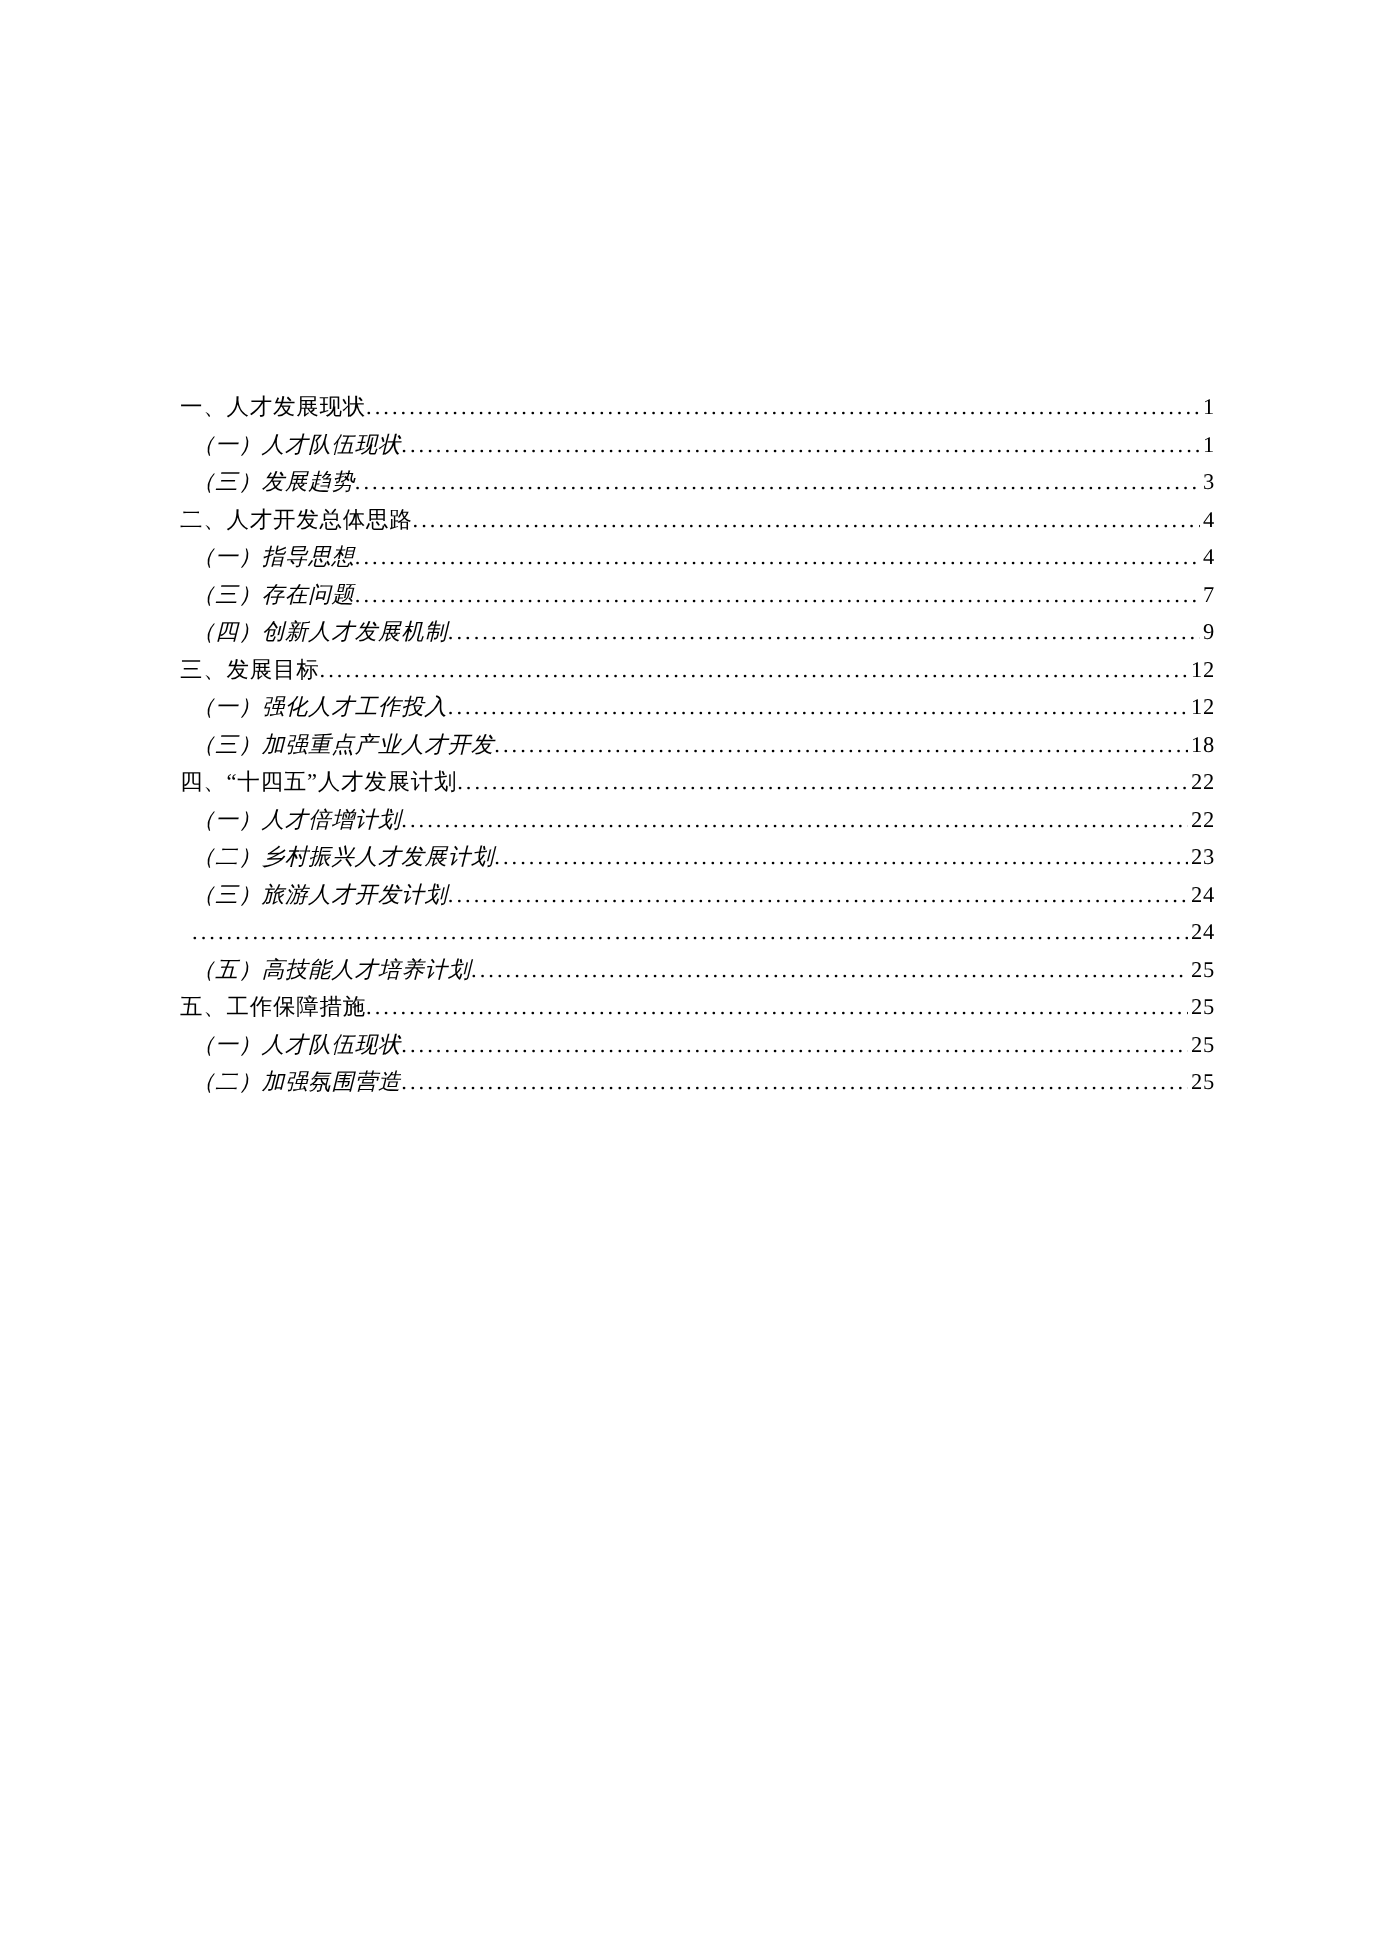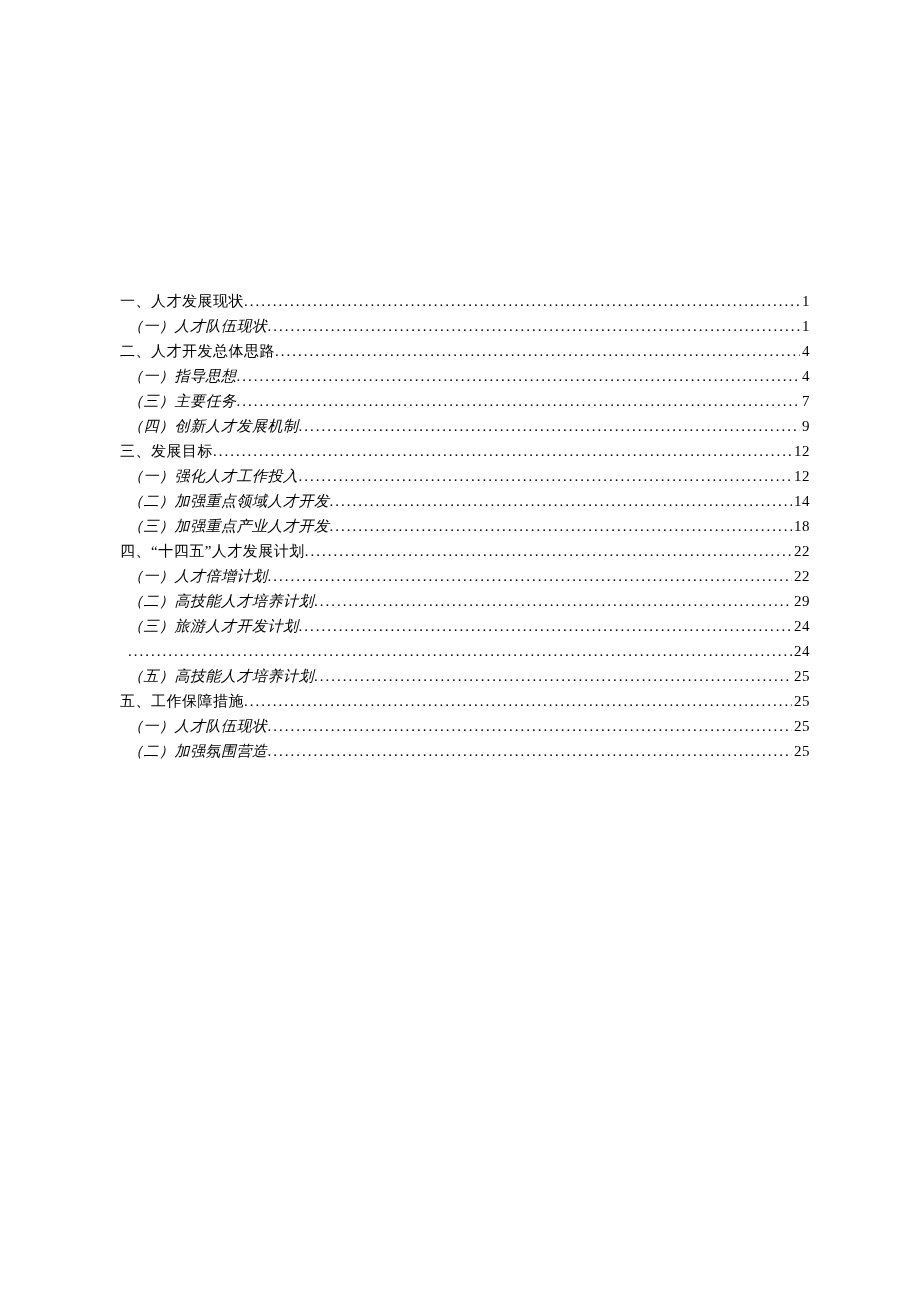--- a/index.html
+++ b/index.html
@@ -11,21 +11,20 @@
       width: 920px;
       height: 1301px;
       background: #ffffff;
       font-family: "SimSun", "宋体", serif;
       font-size: 15px;
       color: #000;
       padding: 260px 110px 0 120px;
     }
     .toc {
       width: 100%;
-      margin-top: 29px;
     }
     .toc-entry {
       display: flex;
       align-items: baseline;
       width: 100%;
       line-height: 1.6;
       margin-bottom: 1px;
       letter-spacing: 0.5px;
     }
     .toc-entry.level-1 {
@@ -67,74 +66,74 @@
     <div class="toc-entry level-1">
       <span class="toc-title">一、人才发展现状</span>
       <span class="toc-dots"></span>
       <span class="toc-page">1</span>
     </div>
     <div class="toc-entry level-2">
       <span class="toc-title">（一）人才队伍现状</span>
       <span class="toc-dots"></span>
       <span class="toc-page">1</span>
     </div>
+    <div class="toc-entry level-2">
+      <span class="toc-title">（三）发展趋势</span>
+      <span class="toc-dots"></span>
+      <span class="toc-page">3</span>
+    </div>
     <div class="toc-entry level-1">
       <span class="toc-title">二、人才开发总体思路</span>
       <span class="toc-dots"></span>
       <span class="toc-page">4</span>
     </div>
     <div class="toc-entry level-2">
       <span class="toc-title">（一）指导思想</span>
       <span class="toc-dots"></span>
       <span class="toc-page">4</span>
     </div>
     <div class="toc-entry level-2">
-      <span class="toc-title">（三）主要任务</span>
+      <span class="toc-title">（三）存在问题</span>
       <span class="toc-dots"></span>
       <span class="toc-page">7</span>
     </div>
     <div class="toc-entry level-2">
       <span class="toc-title">（四）创新人才发展机制</span>
       <span class="toc-dots"></span>
       <span class="toc-page">9</span>
     </div>
     <div class="toc-entry level-1">
       <span class="toc-title">三、发展目标</span>
       <span class="toc-dots"></span>
       <span class="toc-page">12</span>
     </div>
     <div class="toc-entry level-2">
       <span class="toc-title">（一）强化人才工作投入</span>
       <span class="toc-dots"></span>
       <span class="toc-page">12</span>
     </div>
     <div class="toc-entry level-2">
-      <span class="toc-title">（二）加强重点领域人才开发</span>
-      <span class="toc-dots"></span>
-      <span class="toc-page">14</span>
-    </div>
-    <div class="toc-entry level-2">
       <span class="toc-title">（三）加强重点产业人才开发</span>
       <span class="toc-dots"></span>
       <span class="toc-page">18</span>
     </div>
     <div class="toc-entry level-1">
       <span class="toc-title">四、“十四五”人才发展计划</span>
       <span class="toc-dots"></span>
       <span class="toc-page">22</span>
     </div>
     <div class="toc-entry level-2">
       <span class="toc-title">（一）人才倍增计划</span>
       <span class="toc-dots"></span>
       <span class="toc-page">22</span>
     </div>
     <div class="toc-entry level-2">
-      <span class="toc-title">（二）高技能人才培养计划</span>
+      <span class="toc-title">（二）乡村振兴人才发展计划</span>
       <span class="toc-dots"></span>
-      <span class="toc-page">29</span>
+      <span class="toc-page">23</span>
     </div>
     <div class="toc-entry level-2">
       <span class="toc-title">（三）旅游人才开发计划</span>
       <span class="toc-dots"></span>
       <span class="toc-page">24</span>
     </div>
     <div class="toc-entry level-2">
       <span class="toc-dots"></span>
       <span class="toc-page">24</span>
     </div>

